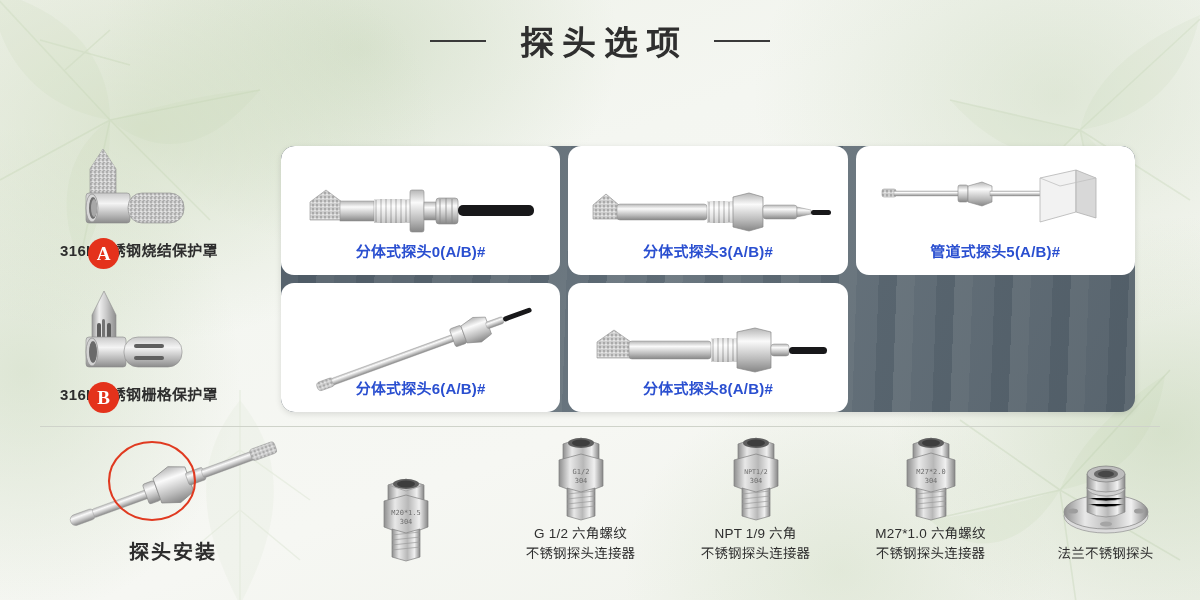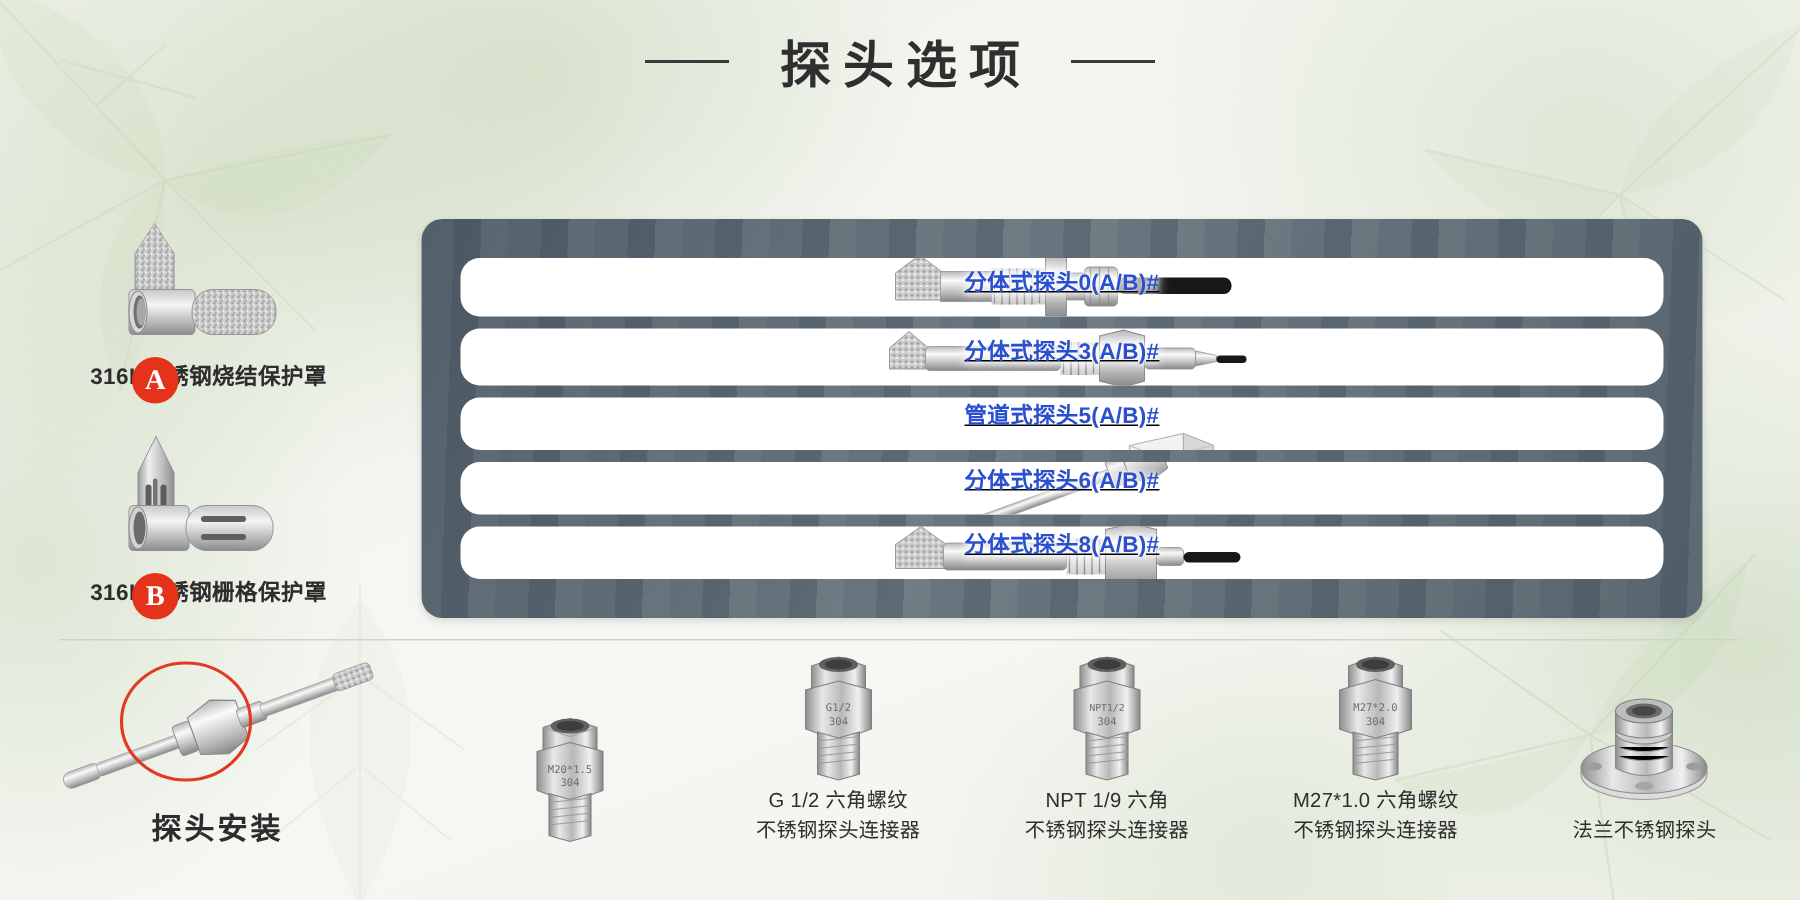--- a/index.html
+++ b/index.html
@@ -119,26 +119,25 @@
     overflow: hidden;
     background:
       linear-gradient(115deg, rgba(60,72,84,0.55), rgba(95,108,118,0.35) 45%, rgba(70,82,92,0.55)),
       repeating-linear-gradient(92deg, #6f7b84 0 22px, #5d6a74 22px 40px, #7b868d 40px 58px),
       #5e6a74;
     box-shadow: 0 2px 6px rgba(0,0,0,0.12);
   }
   .panel-grid {
     position: absolute;
     inset: 0;
-    padding: 26px;
+    padding: 0;
     display: grid;
-    grid-template-columns: repeat(1, 1fr);
+    grid-template-columns: repeat(3, 1fr);
     grid-template-rows: repeat(2, 1fr);
     gap: 8px;
-    text-decoration: underline;
   }
   .card {
     position: relative;
     background: #ffffff;
     border-radius: 13px;
     overflow: hidden;
     display: flex;
     flex-direction: column;
     justify-content: flex-end;
     align-items: center;
@@ -179,20 +178,21 @@
     top: 432px;
     height: 168px;
     display: flex;
     align-items: flex-start;
   }
   .install {
     width: 290px;
     position: relative;
     height: 160px;
     flex: none;
+    margin-left: 28px;
   }
   .install-art {
     position: relative;
     height: 104px;
     display: flex;
     align-items: center;
     justify-content: center;
   }
   .install-caption {
     text-align: center;

